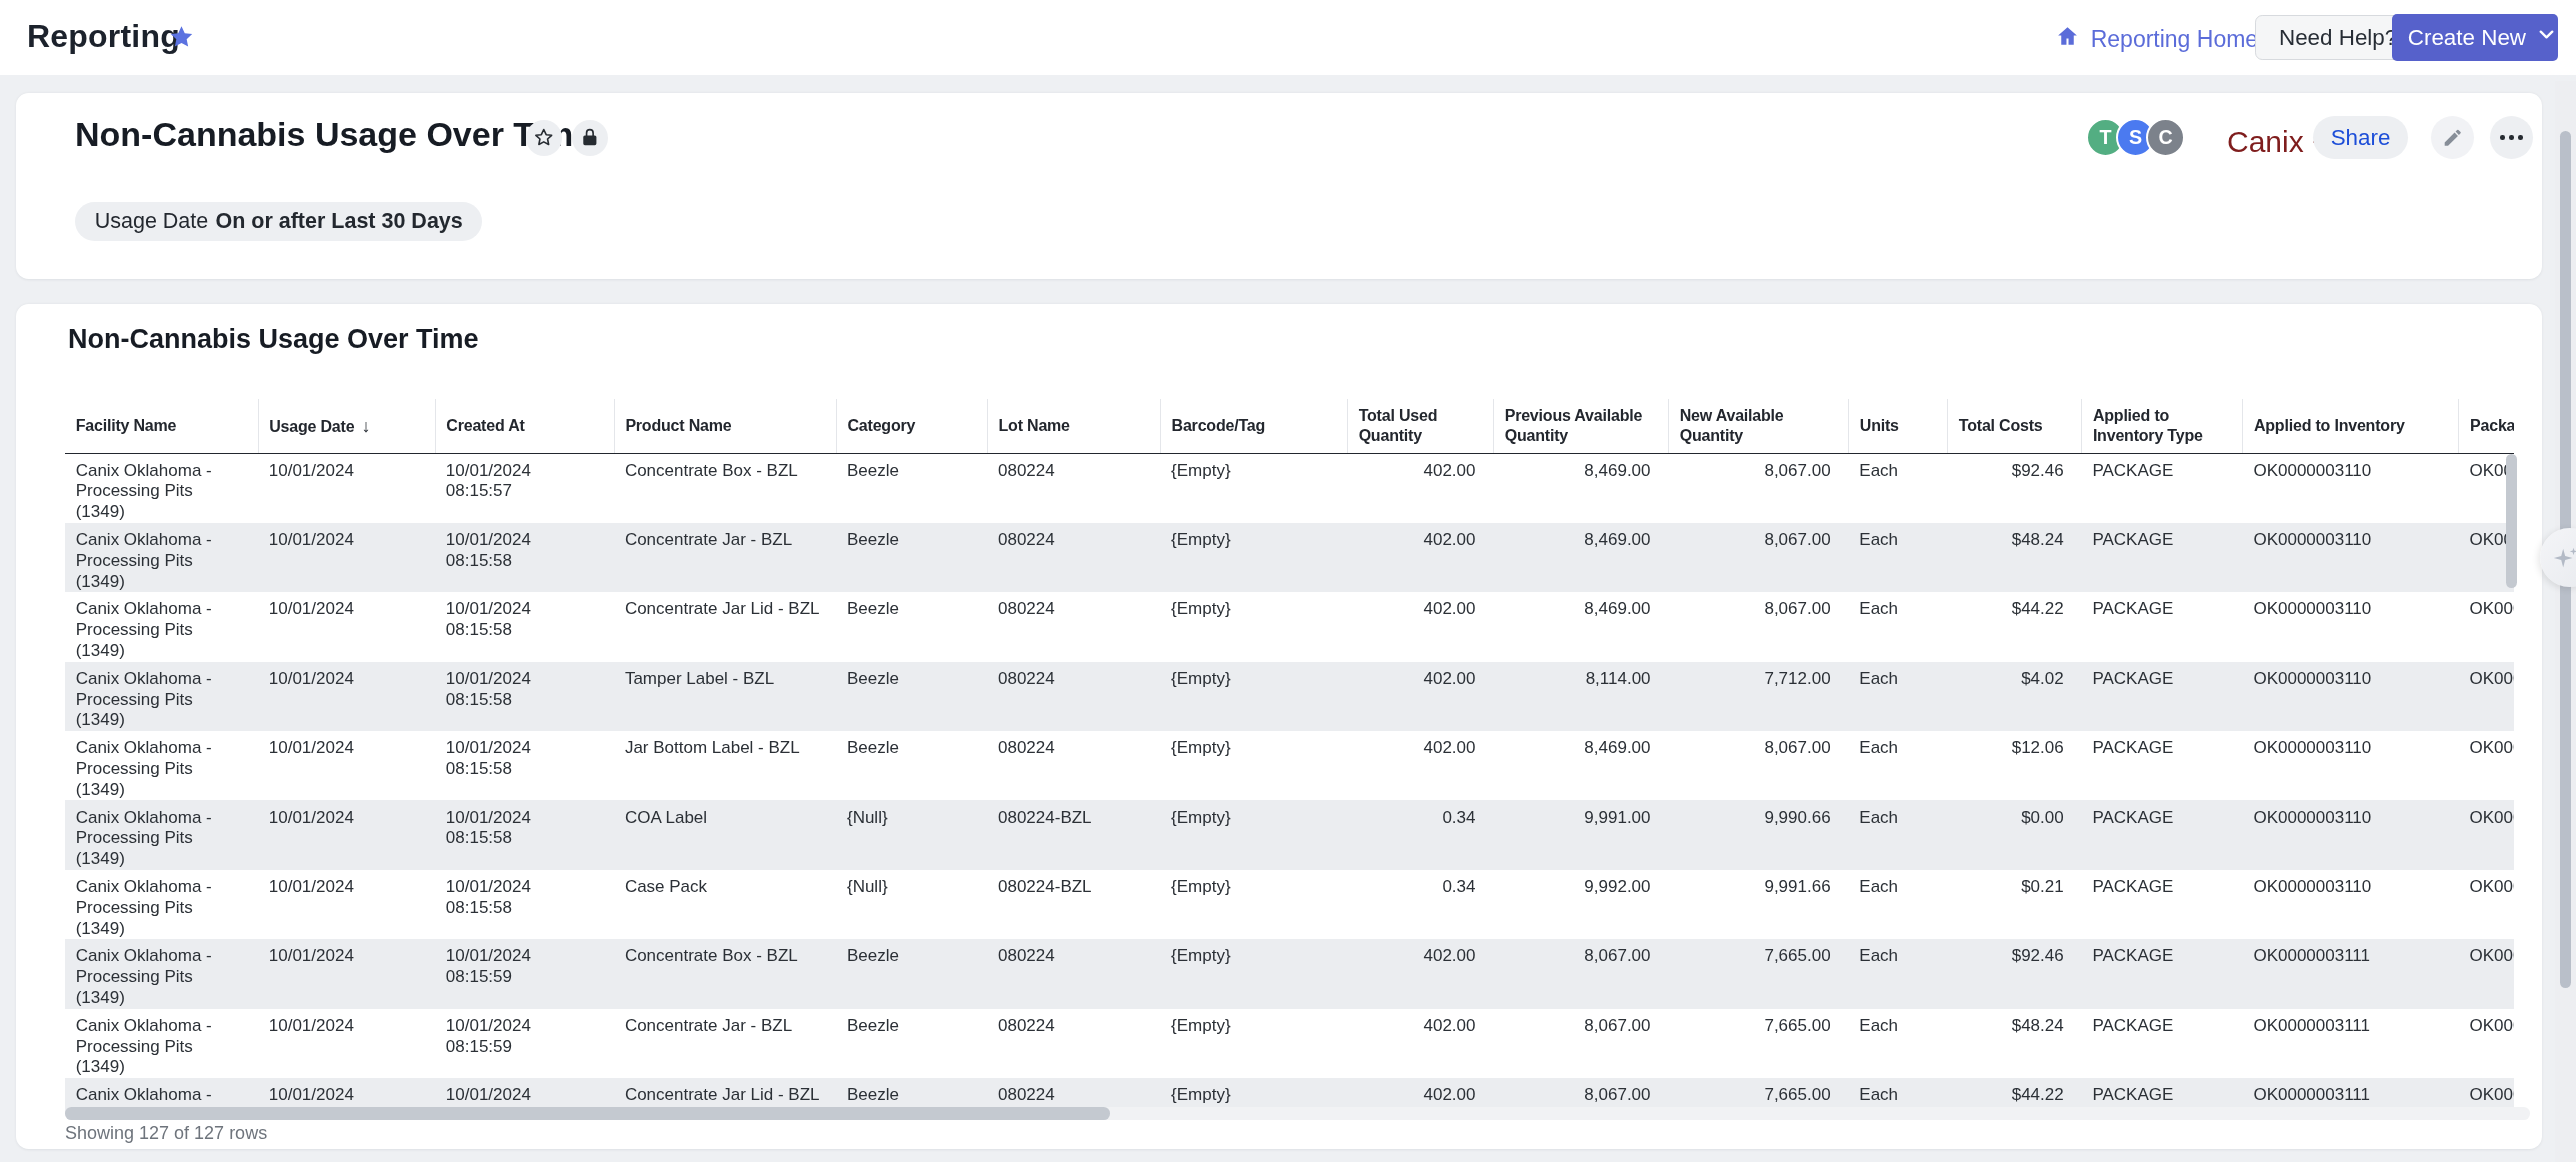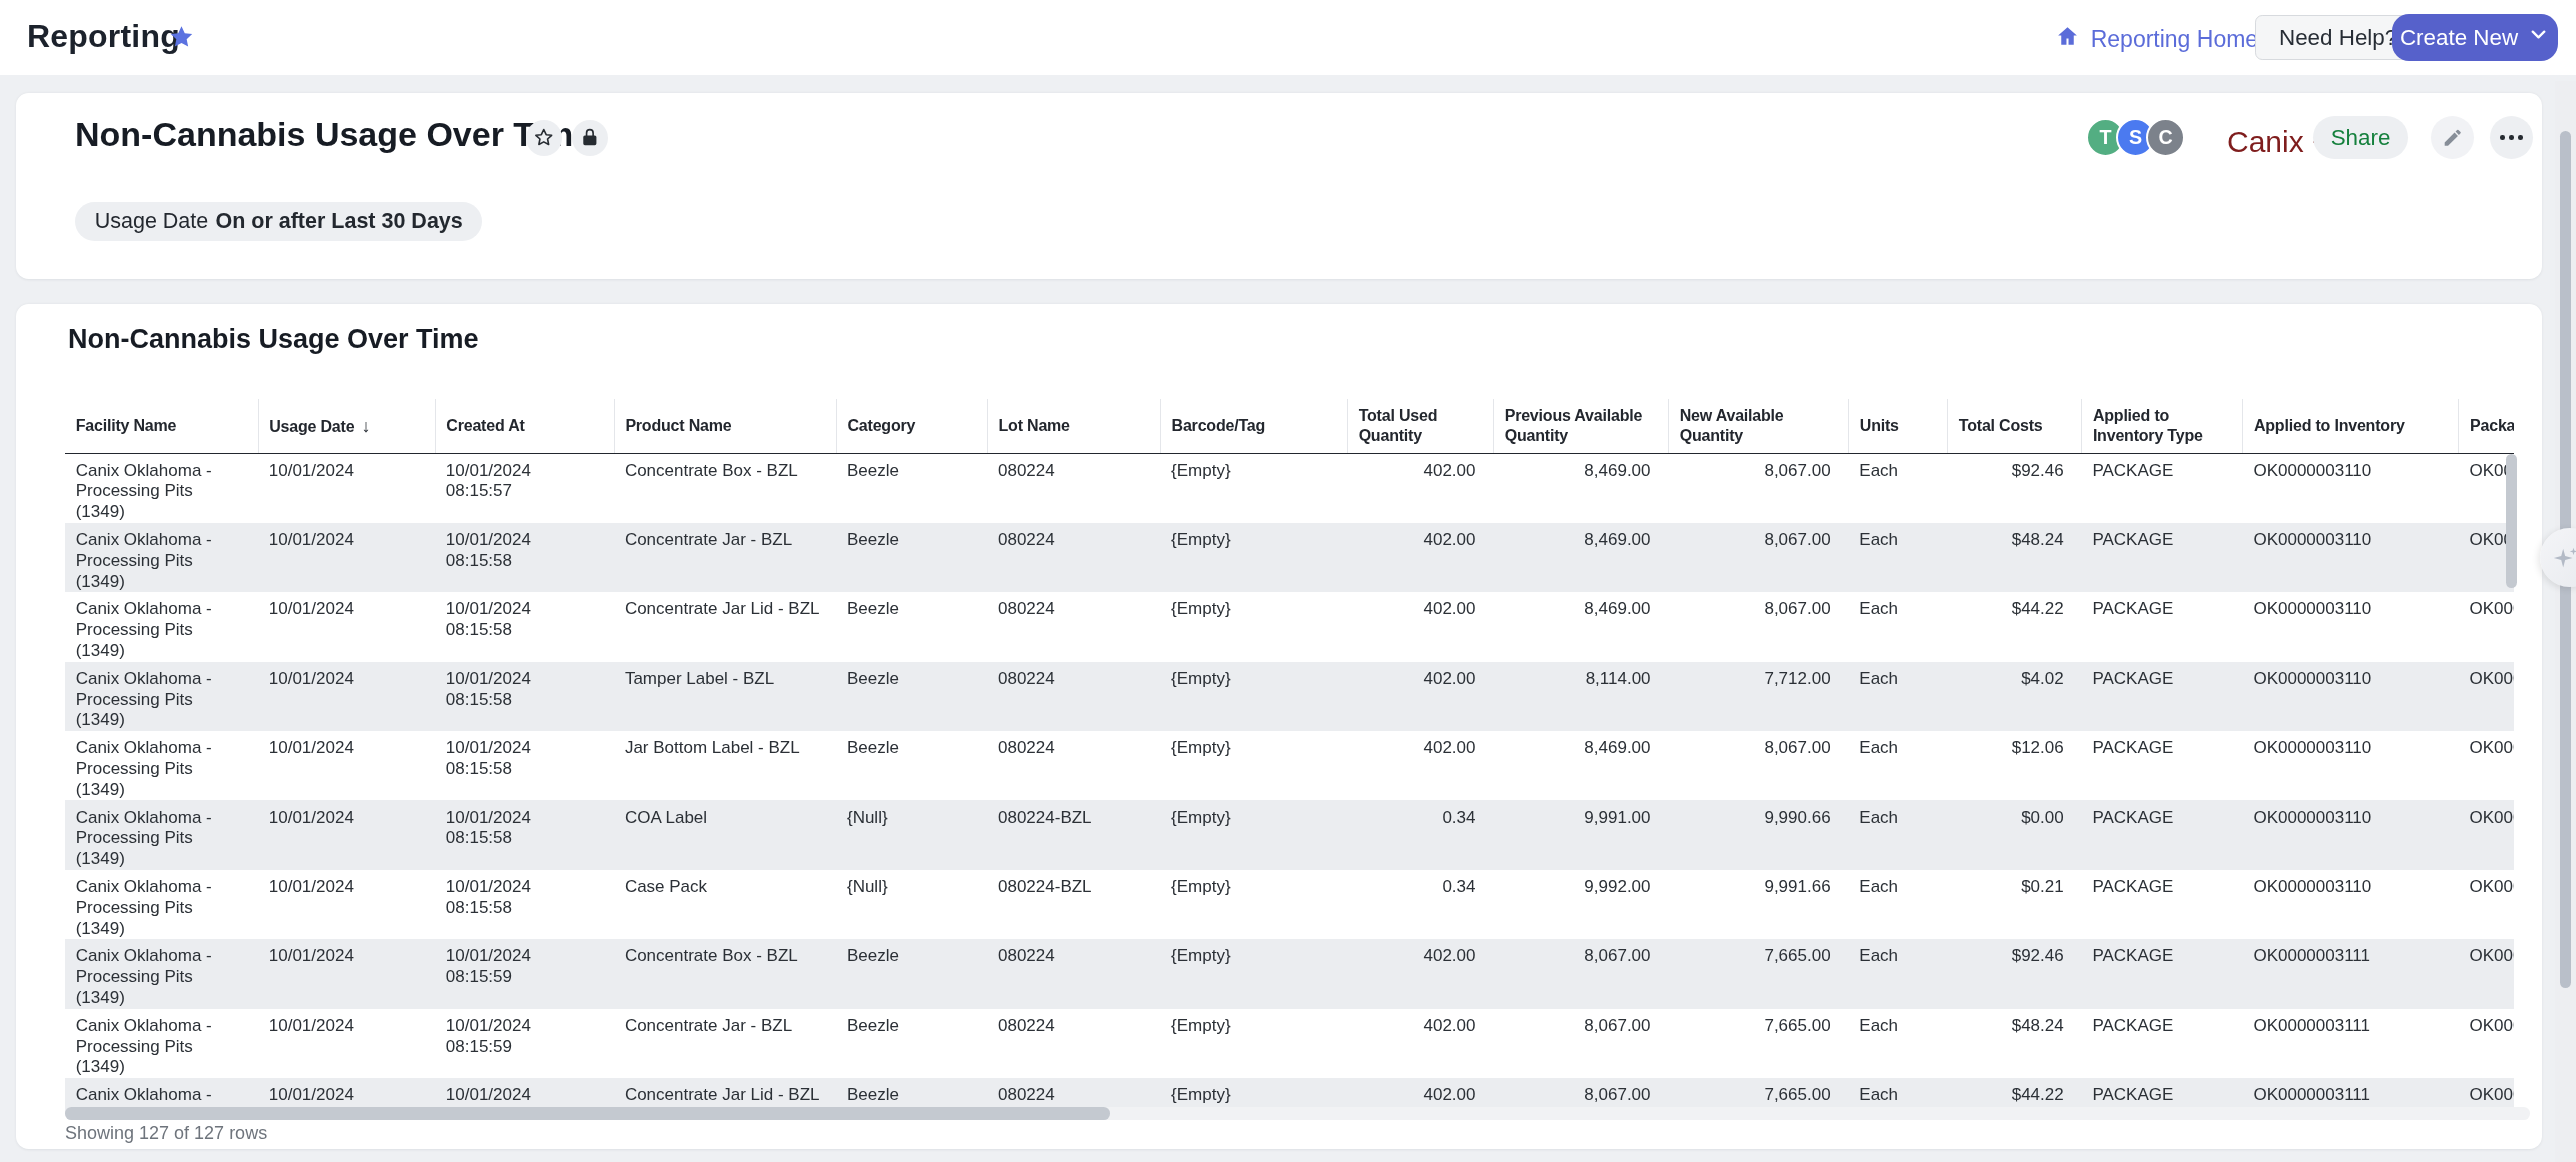--- a/index.html
+++ b/index.html
@@ -9,22 +9,22 @@
   
   .topbar { position:absolute; left:0; top:0; width:2576px; height:75px; background:#ffffff; }
   .topbar-title { position:absolute; left:27px; top:18px; font-size:32px; font-weight:600; color:#1c222c; letter-spacing:0.2px; }
   .page-star { position:absolute; left:168px; top:24px; width:27px; height:27px; cursor:pointer; }
   .home-link { position:absolute; left:2055px; top:0; height:78px; display:flex; align-items:center; gap:10.7px;
                color:#5b6cd9; font-size:23px; cursor:pointer; }
   .btn-need-help { position:absolute; left:2255px; top:15px; height:45px; padding:0 23px; background:#f5f6f7;
                    border:0.9px solid #d7dade; border-radius:7.2px; font-size:22.4px; color:#272d35; font-weight:500;
                    display:flex; align-items:center; cursor:pointer; }
   .btn-create-new { position:absolute; left:2392px; top:14.3px; height:47px; width:166px; background:#5661cb;
-                    border:none; border-radius:17px; color:#ffffff; font-size:22.4px; font-weight:500;
-                    display:flex; align-items:center; justify-content:center; gap:9px; cursor:pointer; }
+                    border:none; border-radius:5px; color:#ffffff; font-size:22.4px; font-weight:500;
+                    display:flex; align-items:center; justify-content:flex-end; gap:9px; cursor:pointer; }
 
   
   .card { position:absolute; background:#ffffff; border-radius:12.5px; box-shadow:0 0.9px 2.7px rgba(16,24,40,.07); }
   .card-report { left:16px; top:93px; width:2526px; height:186px; }
   .card-table  { left:16px; top:304px; width:2526px; height:845px; }
 
   
   .report-title { position:absolute; left:59px; top:21.5px; font-size:34px; font-weight:700; color:#171c24; }
   .title-icon-circle { position:absolute; top:27px; width:36px; height:36px; border-radius:50%; background:#edeff2;
                        display:flex; align-items:center; justify-content:center; }
@@ -32,21 +32,21 @@
   .ic-lock { left:556px; }
   .report-desc { position:absolute; left:59px; top:73px; font-size:21.5px; color:#3c424a; }
   .filter-chip { position:absolute; left:59px; top:109px; height:39px; border-radius:19.7px; background:#edeff2;
                  display:flex; align-items:center; padding:0 19.7px; font-size:21.5px; color:#23282f; gap:7.2px; cursor:pointer; }
   .filter-chip b { font-weight:700; }
   .avatars { position:absolute; left:2079px; top:25px; display:flex; }
   .avatar { width:39px; height:39px; border-radius:50%; border:2.7px solid #ffffff; margin-left:-9px;
             display:flex; align-items:center; justify-content:center; color:#fff; font-size:19.7px; font-weight:700; cursor:pointer; }
   .shared-label { position:absolute; left:2211px; top:32px; font-size:30px; color:#7f1d1d; }
   .btn-share { position:absolute; left:2297px; top:23px; width:95px; height:43px; border-radius:21.5px; border:none;
-               background:#edeff2; font-size:22.4px; font-weight:500; color:#15803d; cursor:pointer; }
+               background:#edeff2; font-size:22.4px; font-weight:500; color:#1d4ed8; cursor:pointer; }
   .circle-btn { position:absolute; top:23px; width:43px; height:43px; border-radius:50%; background:#f1f2f5;
                 border:none; display:flex; align-items:center; justify-content:center; cursor:pointer; }
   .btn-edit { left:2415px; }
   .btn-more { left:2474px; background:#edeff2; }
   .dots3 { display:flex; gap:4.5px; }
   .dots3 i { width:4.5px; height:4.5px; border-radius:50%; background:#262b31; }
 
   
   .table-title { position:absolute; left:52px; top:19.7px; font-size:27px; font-weight:700; color:#171c24; }
   .table-subtitle { position:absolute; left:52px; top:57px; font-size:21.5px; color:#3c424a; }

